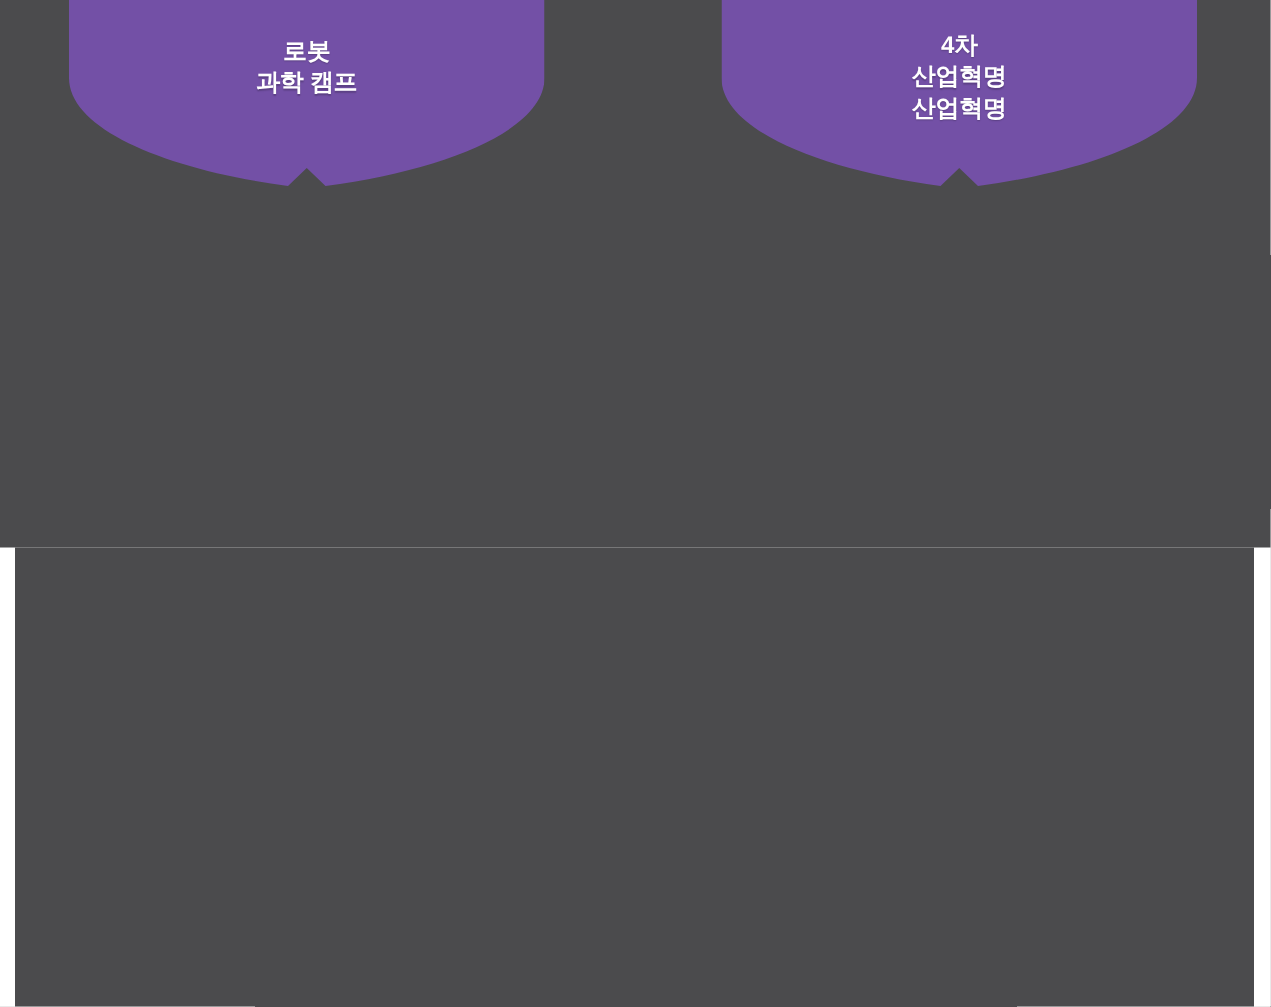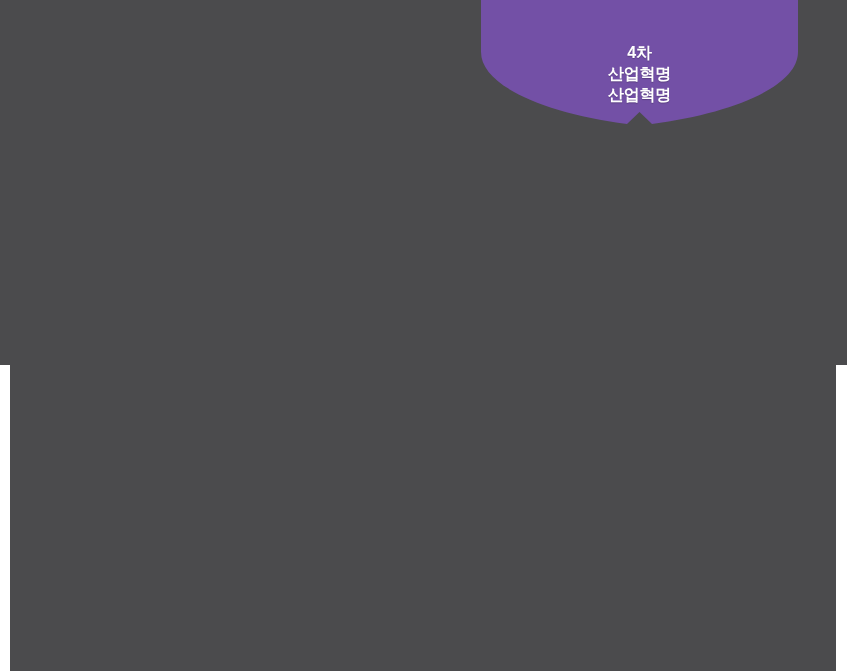--- a/index.html
+++ b/index.html
@@ -64,40 +64,52 @@
     width: 317px;
     height: 135px;
     display: flex;
     flex-direction: column;
     align-items: center;
     justify-content: flex-start;
     padding-top: 24px;
     box-sizing: border-box;
     pointer-events: none;
   }
-  .ribbon-right .ribbon-text { padding-top: 10px; margin-top: 32px; }
+  .ribbon-right .ribbon-text { padding-top: 20px; }
 
   .ribbon-line {
     color: #ffffff;
     font-size: 16px;
     font-weight: bold;
     line-height: 21px;
     letter-spacing: -0.2px;
     text-align: center;
     text-shadow: 0 1px 1px rgba(0,0,0,0.22);
     white-space: nowrap;
   }
 </style>
 </head>
 <body>
 
 <div id="stage">
 
   <div class="band-top"></div>
 
+  <div class="ribbon ribbon-left">
+    <svg width="317" height="135" viewBox="0 0 317 135" aria-hidden="true">
+      <path d="M0,0 L317,0 L317,52
+               C317,86 253,113 171,124
+               L158.5,112 L146,124
+               C64,113 0,86 0,52 Z" fill="#7350a6"></path>
+    </svg>
+    <div class="ribbon-text">
+      <div class="ribbon-line">로봇</div>
+      <div class="ribbon-line">과학 캠프</div>
+    </div>
+  </div>
 
   <div class="ribbon ribbon-right">
     <svg width="317" height="135" viewBox="0 0 317 135" aria-hidden="true">
       <path d="M0,0 L317,0 L317,52
                C317,86 253,113 171,124
                L158.5,112 L146,124
                C64,113 0,86 0,52 Z" fill="#7350a6"></path>
     </svg>
     <div class="ribbon-text">
       <div class="ribbon-line">4차</div>

